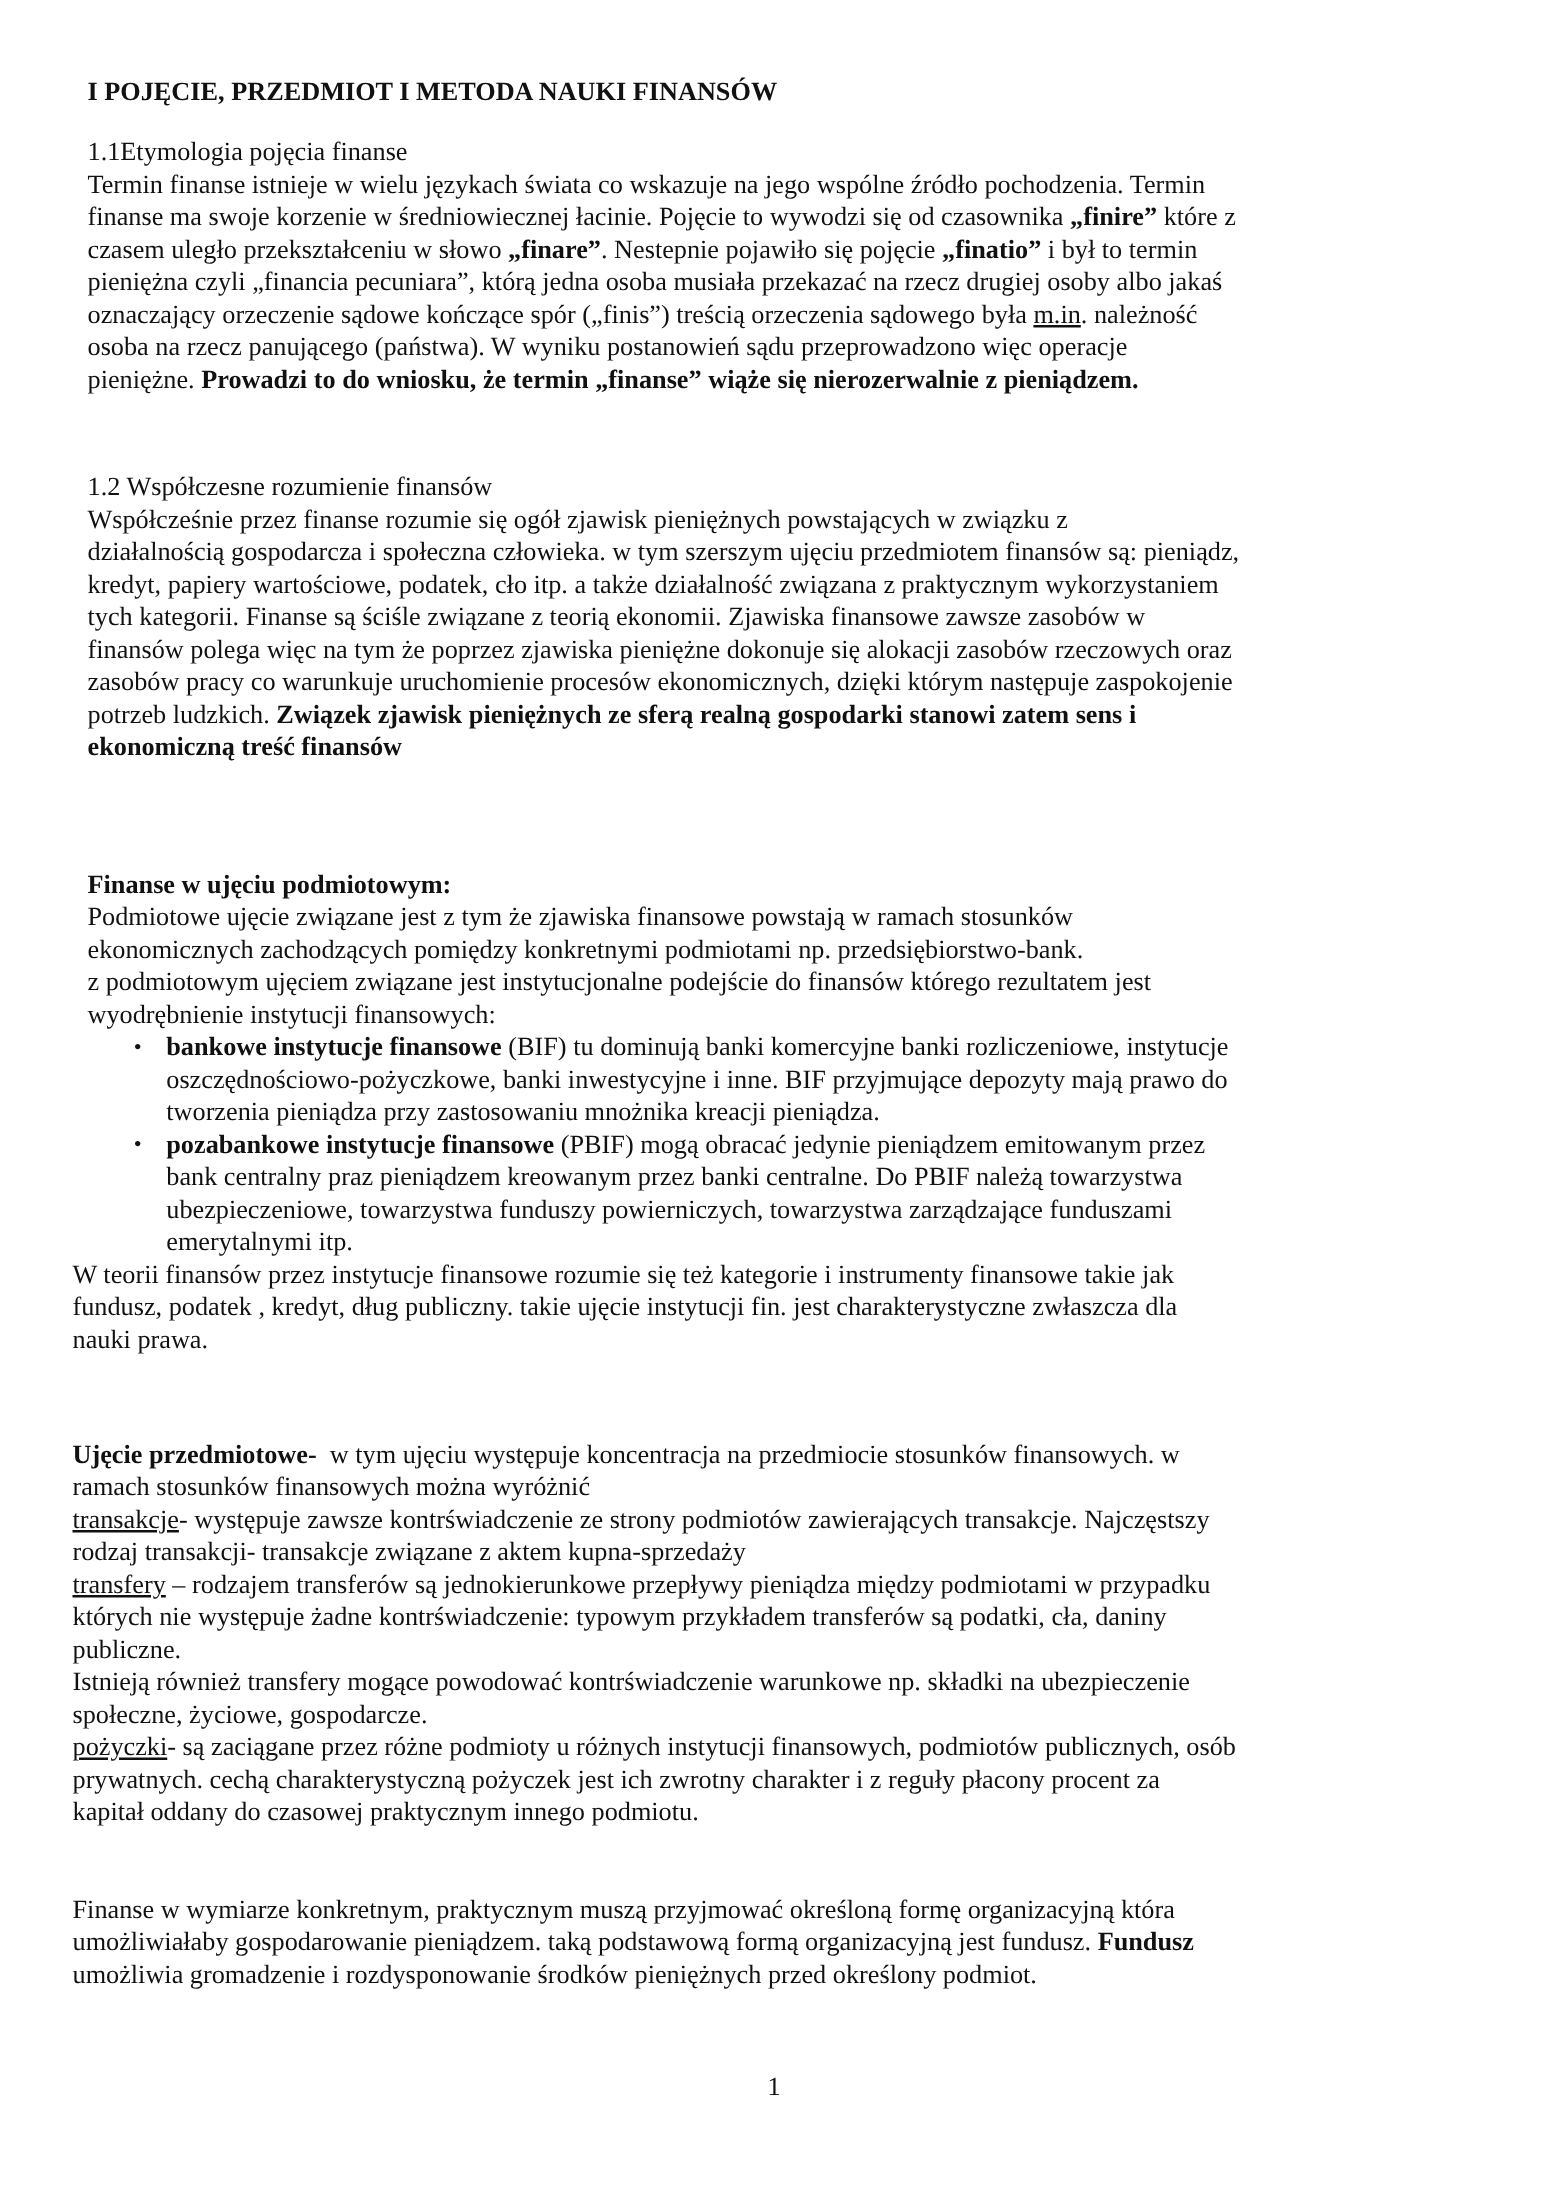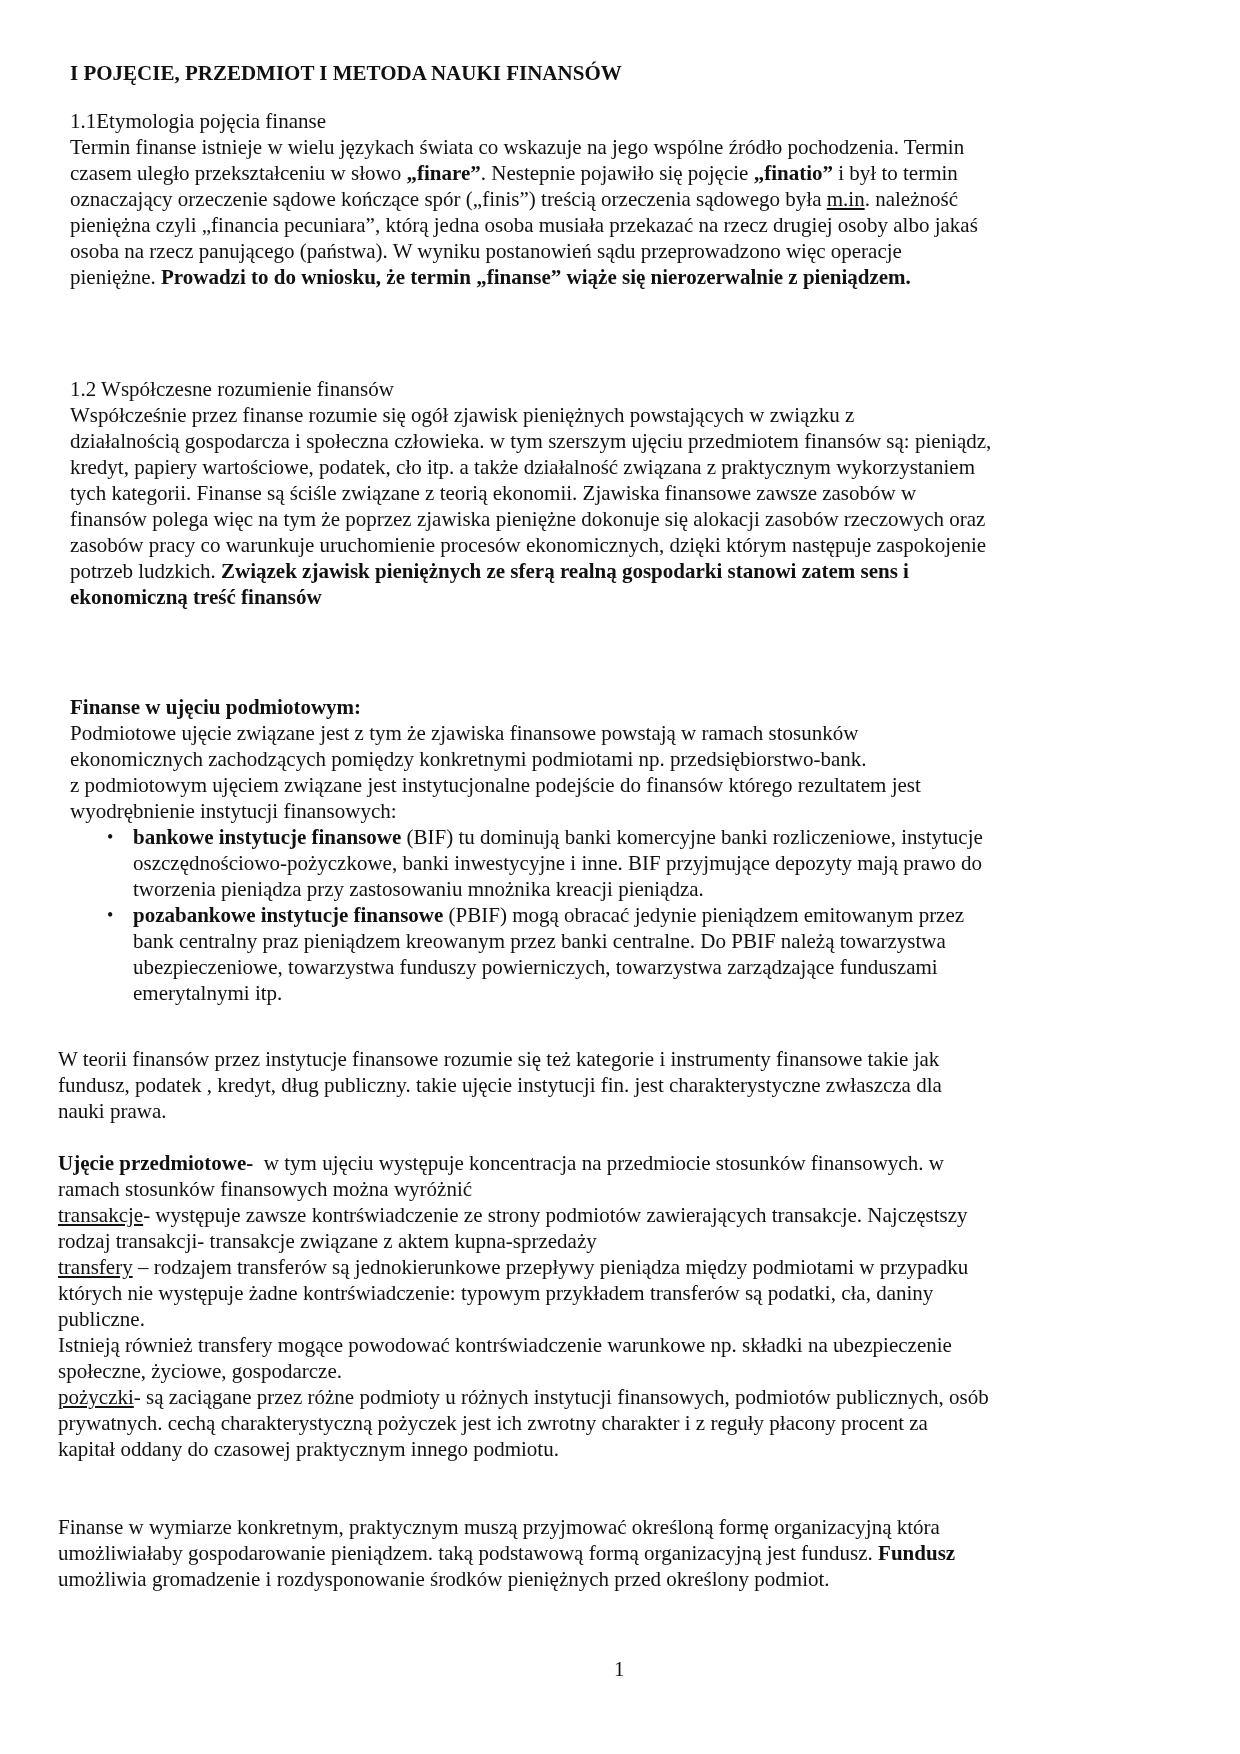--- a/index.html
+++ b/index.html
@@ -21,23 +21,24 @@
 </head>
 <body>
 
 <div class="page">
 
   <div class="title">I POJĘCIE, PRZEDMIOT I METODA NAUKI FINANSÓW</div>
 
   <div class="blk" style="left:70px; top:108px;">
     <span class="line">1.1Etymologia pojęcia finanse</span>
     <span class="line">Termin finanse istnieje w wielu językach świata co wskazuje na jego wspólne źródło pochodzenia. Termin</span>
+    <span class="line"><span>finanse ma swoje korzenie w średniowiecznej łacinie. Pojęcie to wywodzi się od czasownika </span><b>„finire”</b><span> które z</span></span>
     <span class="line"><span>czasem uległo przekształceniu w słowo </span><b>„finare”</b><span>. Nestepnie pojawiło się pojęcie </span><b>„finatio”</b><span> i był to termin</span></span>
+    <span class="line">pieniężna czyli „financia pecuniara”, którą jedna osoba musiała przekazać na rzecz drugiej osoby albo jakaś</span>
     <span class="line"><span>oznaczający orzeczenie sądowe kończące spór („finis”) treścią orzeczenia sądowego była </span><u>m.in</u><span>. należność</span></span>
-    <span class="line">pieniężna czyli „financia pecuniara”, którą jedna osoba musiała przekazać na rzecz drugiej osoby albo jakaś</span>
     <span class="line">osoba na rzecz panującego (państwa). W wyniku postanowień sądu przeprowadzono więc operacje</span>
     <span class="line"><span>pieniężne. </span><b>Prowadzi to do wniosku, że termin „finanse” wiąże się nierozerwalnie z pieniądzem.</b></span>
   </div>
 
   <div class="blk" style="left:70px; top:376px;">
     <span class="line">1.2 Współczesne rozumienie finansów</span>
     <span class="line">Współcześnie przez finanse rozumie się ogół zjawisk pieniężnych powstających w związku z</span>
     <span class="line">działalnością gospodarcza i społeczna człowieka. w tym szerszym ujęciu przedmiotem finansów są: pieniądz,</span>
     <span class="line">kredyt, papiery wartościowe, podatek, cło itp. a także działalność związana z praktycznym wykorzystaniem</span>
     <span class="line">tych kategorii. Finanse są  ściśle związane z teorią ekonomii. Zjawiska finansowe zawsze zasobów w</span>
@@ -64,21 +65,21 @@
     <span class="line">tworzenia pieniądza przy zastosowaniu mnożnika kreacji pieniądza.</span>
     <span class="bullet-row">
       <span class="bullet-dot">•</span>
       <b>pozabankowe instytucje finansowe</b><span> (PBIF) mogą obracać jedynie pieniądzem emitowanym przez</span>
     </span>
     <span class="line">bank centralny praz pieniądzem kreowanym przez banki centralne. Do PBIF należą towarzystwa</span>
     <span class="line">ubezpieczeniowe, towarzystwa funduszy powierniczych, towarzystwa zarządzające funduszami</span>
     <span class="line">emerytalnymi itp.</span>
   </div>
 
-  <div class="blk" style="left:58px; top:1006px;margin-top:40px;">
+  <div class="blk" style="left:58px; top:1006px;">
     <span class="line">W teorii finansów przez instytucje finansowe rozumie się też kategorie i instrumenty finansowe takie jak</span>
     <span class="line">fundusz, podatek , kredyt, dług publiczny. takie ujęcie instytucji fin. jest charakterystyczne zwłaszcza dla</span>
     <span class="line">nauki prawa.</span>
   </div>
 
   <div class="blk" style="left:58px; top:1150px;">
     <span class="line"><b>Ujęcie przedmiotowe-</b><span style="white-space:pre;">  w tym ujęciu występuje koncentracja na przedmiocie stosunków finansowych. w</span></span>
     <span class="line">ramach stosunków finansowych można wyróżnić</span>
     <span class="line"><u>transakcje</u><span>- występuje zawsze kontrświadczenie ze strony podmiotów zawierających transakcje. Najczęstszy</span></span>
     <span class="line">rodzaj transakcji- transakcje związane z aktem kupna-sprzedaży</span>

